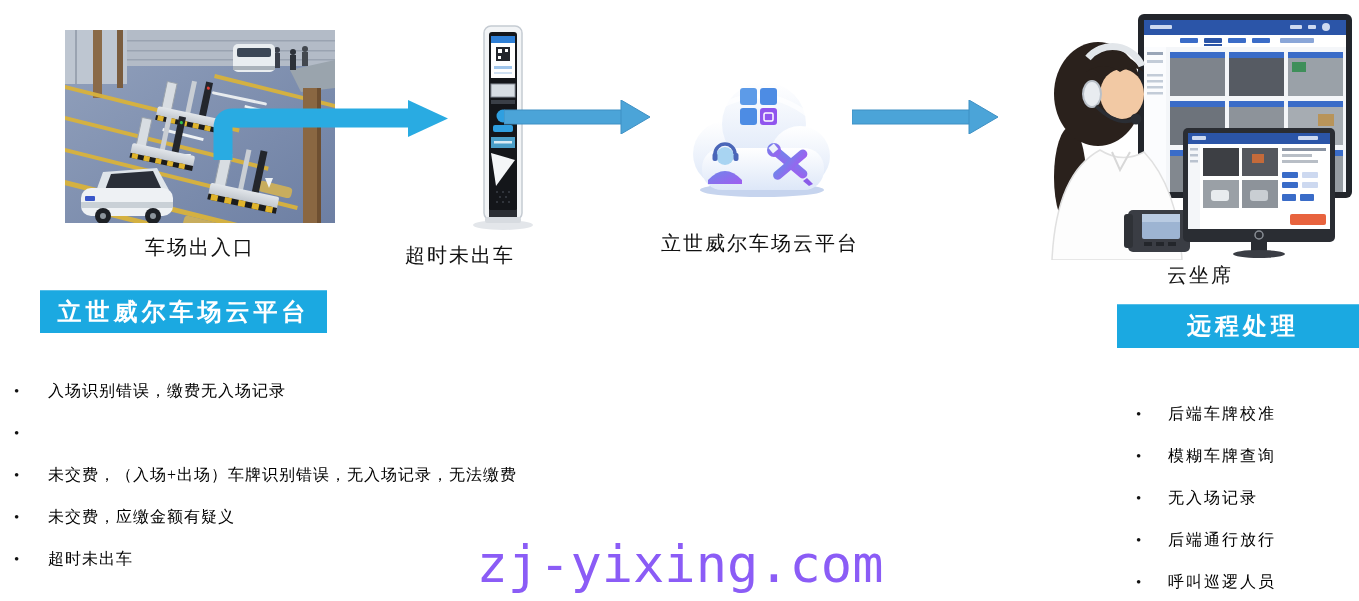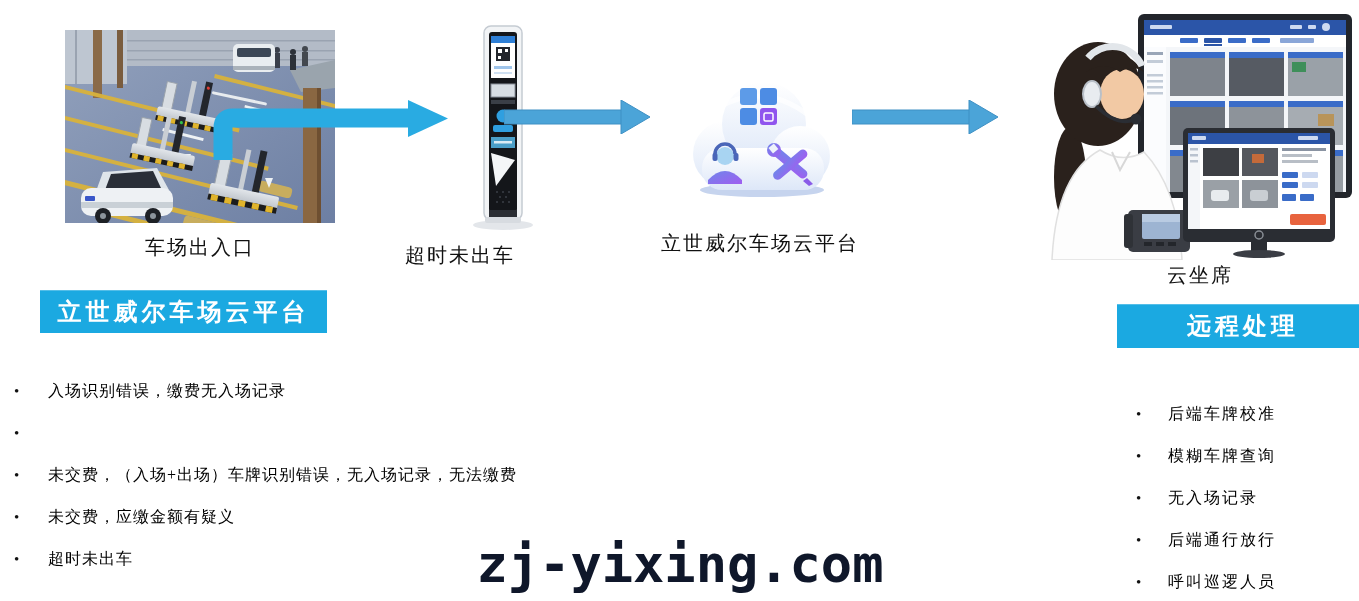--- a/index.html
+++ b/index.html
@@ -21,21 +21,21 @@
     box-shadow:inset 0 1px 0 rgba(255,255,255,.25);
   }
   .bullet-list{position:absolute;}
   .bullet-item{display:flex;align-items:center;height:42px;font-size:16px;letter-spacing:1px;white-space:nowrap;}
   .bullet-item .dot{width:34px;padding-left:6px;font-size:15px;color:#111;}
   .right .bullet-item{letter-spacing:2px;}
   .right .bullet-item .dot{width:32px;padding-left:4px;}
   .watermark{
     position:absolute;left:440px;top:534px;width:480px;text-align:center;
     font-family:"DejaVu Sans Mono","Liberation Mono",monospace;
-    font-weight:bold;font-size:52px;color:#0f172a;letter-spacing:0px;
+    font-weight:normal;font-size:52px;color:#8b5cf6;letter-spacing:0px;
   }
 </style>
 </head>
 <body>
 
 <div class="canvas">
 
   <svg class="abs illu" style="left:65px;top:30px" width="270" height="193" viewBox="0 0 270 193">
     <defs>
       <linearGradient id="gnd" x1="0" y1="0" x2="1" y2="1">

